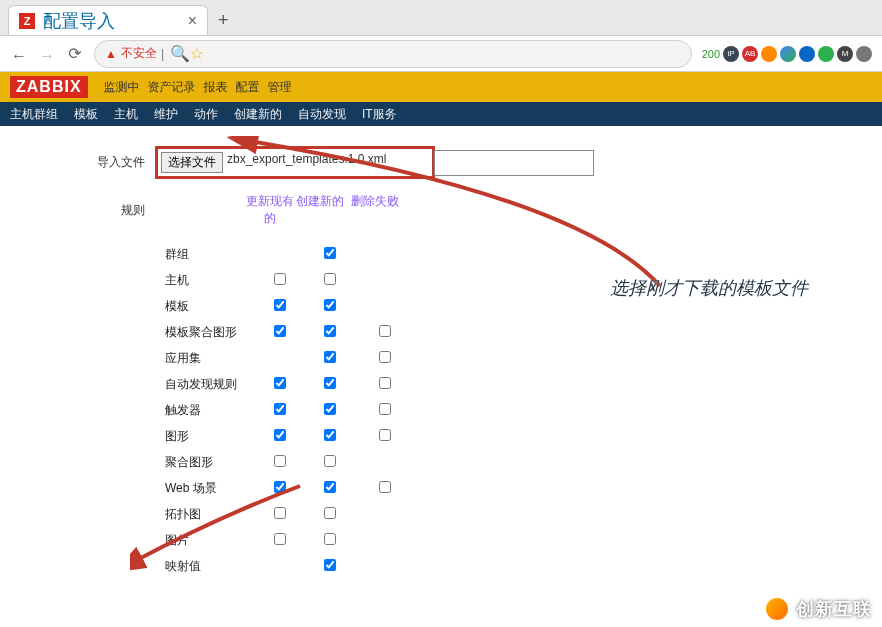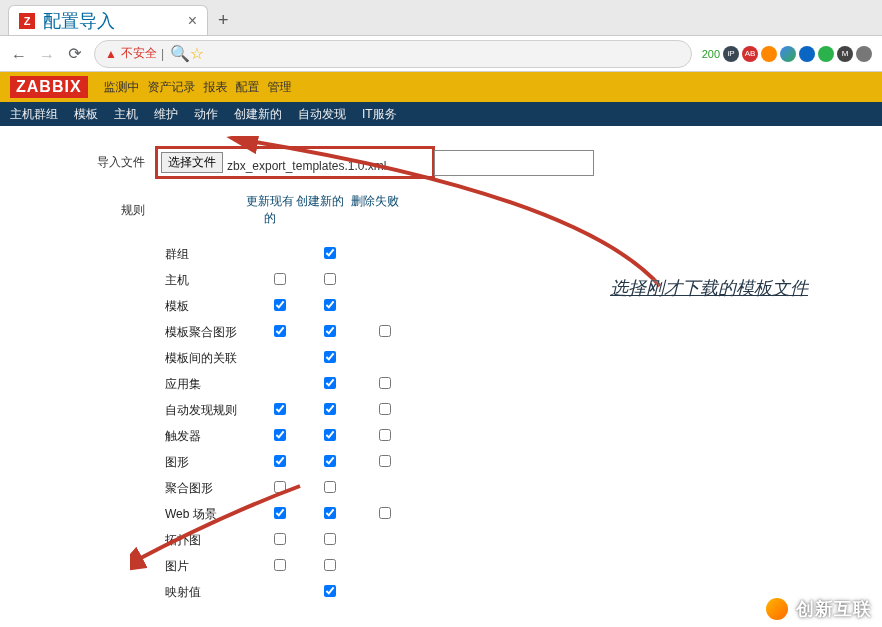--- a/index.html
+++ b/index.html
@@ -20,26 +20,26 @@
   .ext-icons { display:flex; gap:3px; align-items:center; }
   .header { background: #eab308; height: 30px; display: flex; align-items: center; padding: 0 10px; gap: 16px; }
   .logo { background: #d9291d; color: #fff; font-weight: bold; font-size: 16px; letter-spacing: 1px; padding: 2px 6px; }
   .topnav a { color: #333; font-size: 12px; text-decoration: none; }
   .topnav { display: flex; gap: 8px; }
   .subnav { background: #143a5c; height: 24px; display: flex; align-items: center; padding: 0 10px; gap: 16px; }
   .subnav a { color: #eee; font-size: 12px; text-decoration: none; }
   .content { padding: 20px 40px; position:relative; }
   .form-row { display: flex; align-items: center; margin-bottom: 8px; }
   .form-label { width: 115px; text-align: right; padding-right: 10px; color: #333; font-size: 12px; }
-  .file-box { border: 3px solid #c0392b; padding: 3px; display: inline-flex; align-items: flex-end; width: 280px; }
+  .file-box { border: 3px solid #c0392b; padding: 3px; display: inline-flex; align-items: flex-start; width: 280px; }
   .file-btn { background: #efefef; border: 1px solid #888; padding: 1px 6px; font-size: 12px; cursor: pointer; margin-right: 4px; }
   .file-name { font-size: 12px; color: #333; }
   .file-ext-border { border: 1px solid #888; height: 26px; width: 160px; margin-left:-1px; }
   .rules-header { display: flex; margin-bottom: 6px; margin-top: 6px; }
-  .rules-header .col-lbl { color: #0c4a6e; font-size: 12px; }
+  .rules-header .col-lbl { color: #8b5cf6; font-size: 12px; }
   .rules-header .c1 { width: 50px; text-align:center; }
   .rules-header .c2 { width: 50px; text-align:center; }
   .rules-header .c3 { width: 60px; text-align:center; }
   .rule-row { display: flex; align-items: center; height: 26px; }
   .rule-name { width: 90px; padding-left: 0; font-size: 12px; color: #222; }
   .col { width: 50px; text-align: center; }
   .col3 { width: 60px; text-align:center; }
   .rules-wrap { margin-left: 125px; }
   .cb { width: 12px; height: 12px; }
 
@@ -148,26 +148,20 @@
         <div class="rule-name">模板</div>
         <div class="col"><input type="checkbox" class="cb" checked="" style=""></div>
         <div class="col"><input type="checkbox" class="cb" checked="" style=""></div>
         <div class="col3"></div>
       </div>
       <div class="rule-row">
         <div class="rule-name">模板聚合图形</div>
         <div class="col"><input type="checkbox" class="cb" checked="" style=""></div>
         <div class="col"><input type="checkbox" class="cb" checked="" style=""></div>
         <div class="col3"><input type="checkbox" class="cb" style=""></div>
-      </div>
-      <div class="rule-row">
-        <div class="rule-name">模板间的关联</div>
-        <div class="col"></div>
-        <div class="col"><input type="checkbox" class="cb" checked="" style=""></div>
-        <div class="col3"></div>
       </div>
       <div class="rule-row">
         <div class="rule-name">应用集</div>
         <div class="col"></div>
         <div class="col"><input type="checkbox" class="cb" checked="" style=""></div>
         <div class="col3"><input type="checkbox" class="cb" style=""></div>
       </div>
       <div class="rule-row">
         <div class="rule-name">自动发现规则</div>
         <div class="col"><input type="checkbox" class="cb" checked="" style=""></div>
@@ -228,19 +222,19 @@
   </svg>
   <svg class="arrow" style="left:130px; top:350px;" width="200" height="100">
     <defs>
         <marker id="ah2" markerWidth="10" markerHeight="10" refX="2" refY="3" orient="auto">
           <path d="M0,0 L0,6 L8,3 z" fill="#c0392b"></path>
         </marker>
       </defs>
     <path d="M 170 10 Q 90 40 5 85" stroke="#c0392b" stroke-width="4" fill="none" marker-end="url(#ah2)"></path>
   </svg>
 
-  <div class="annotation" style="left:610px; top:150px;text-decoration:underline;">选择刚才下载的模板文件</div>
+  <div class="annotation" style="left:610px; top:150px;">选择刚才下载的模板文件</div>
 </div>
 
 <div class="watermark">
   <div class="wm-logo"></div>
   <div class="wm-text">创新互联</div>
 </div>
 
 </body></html>

